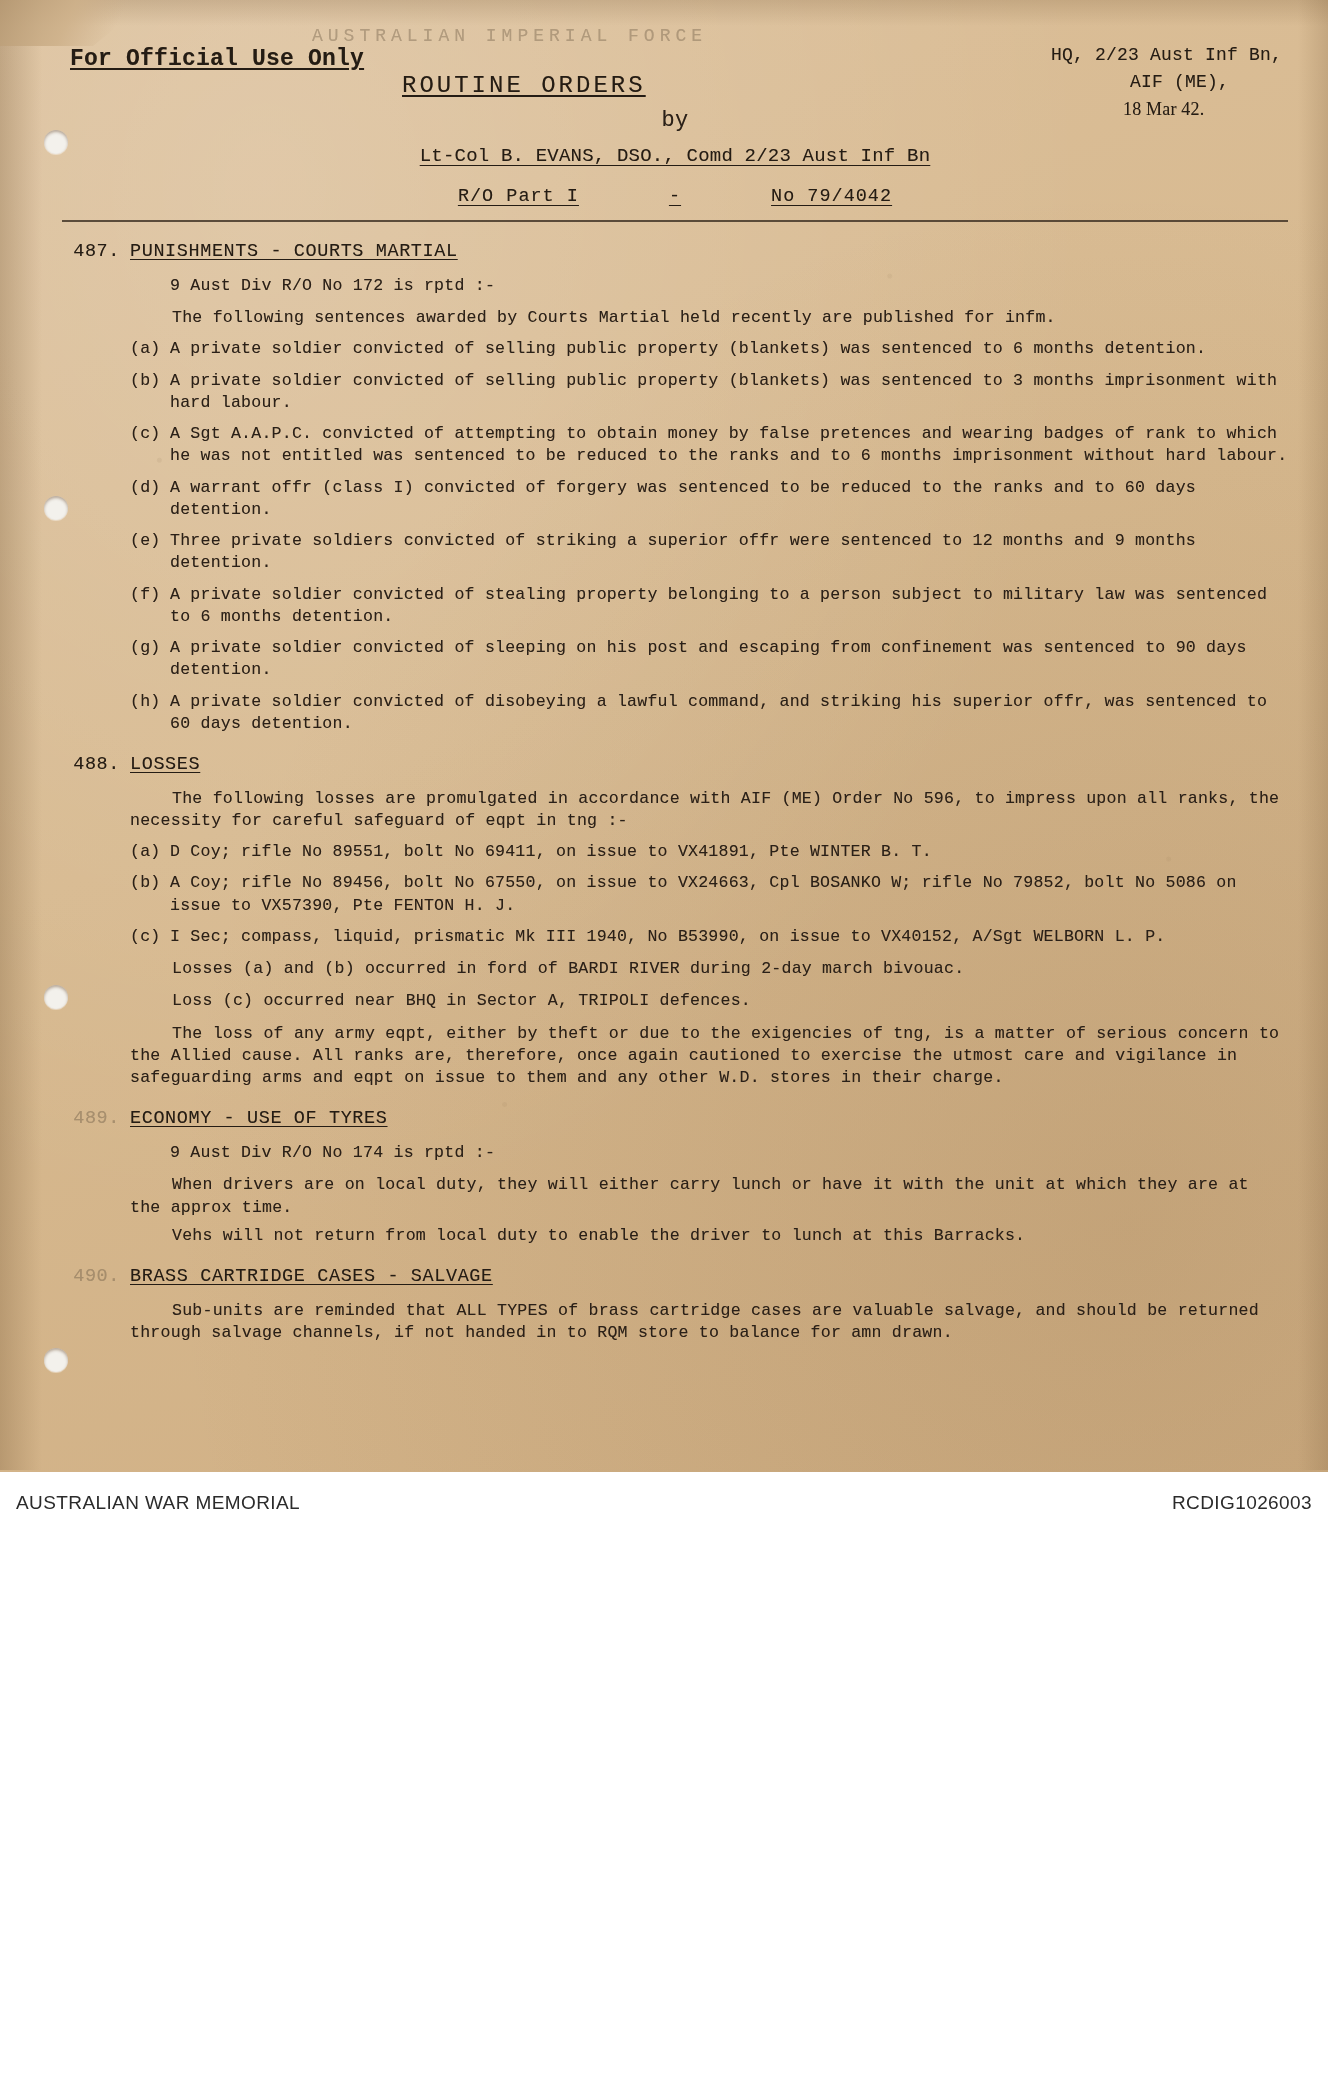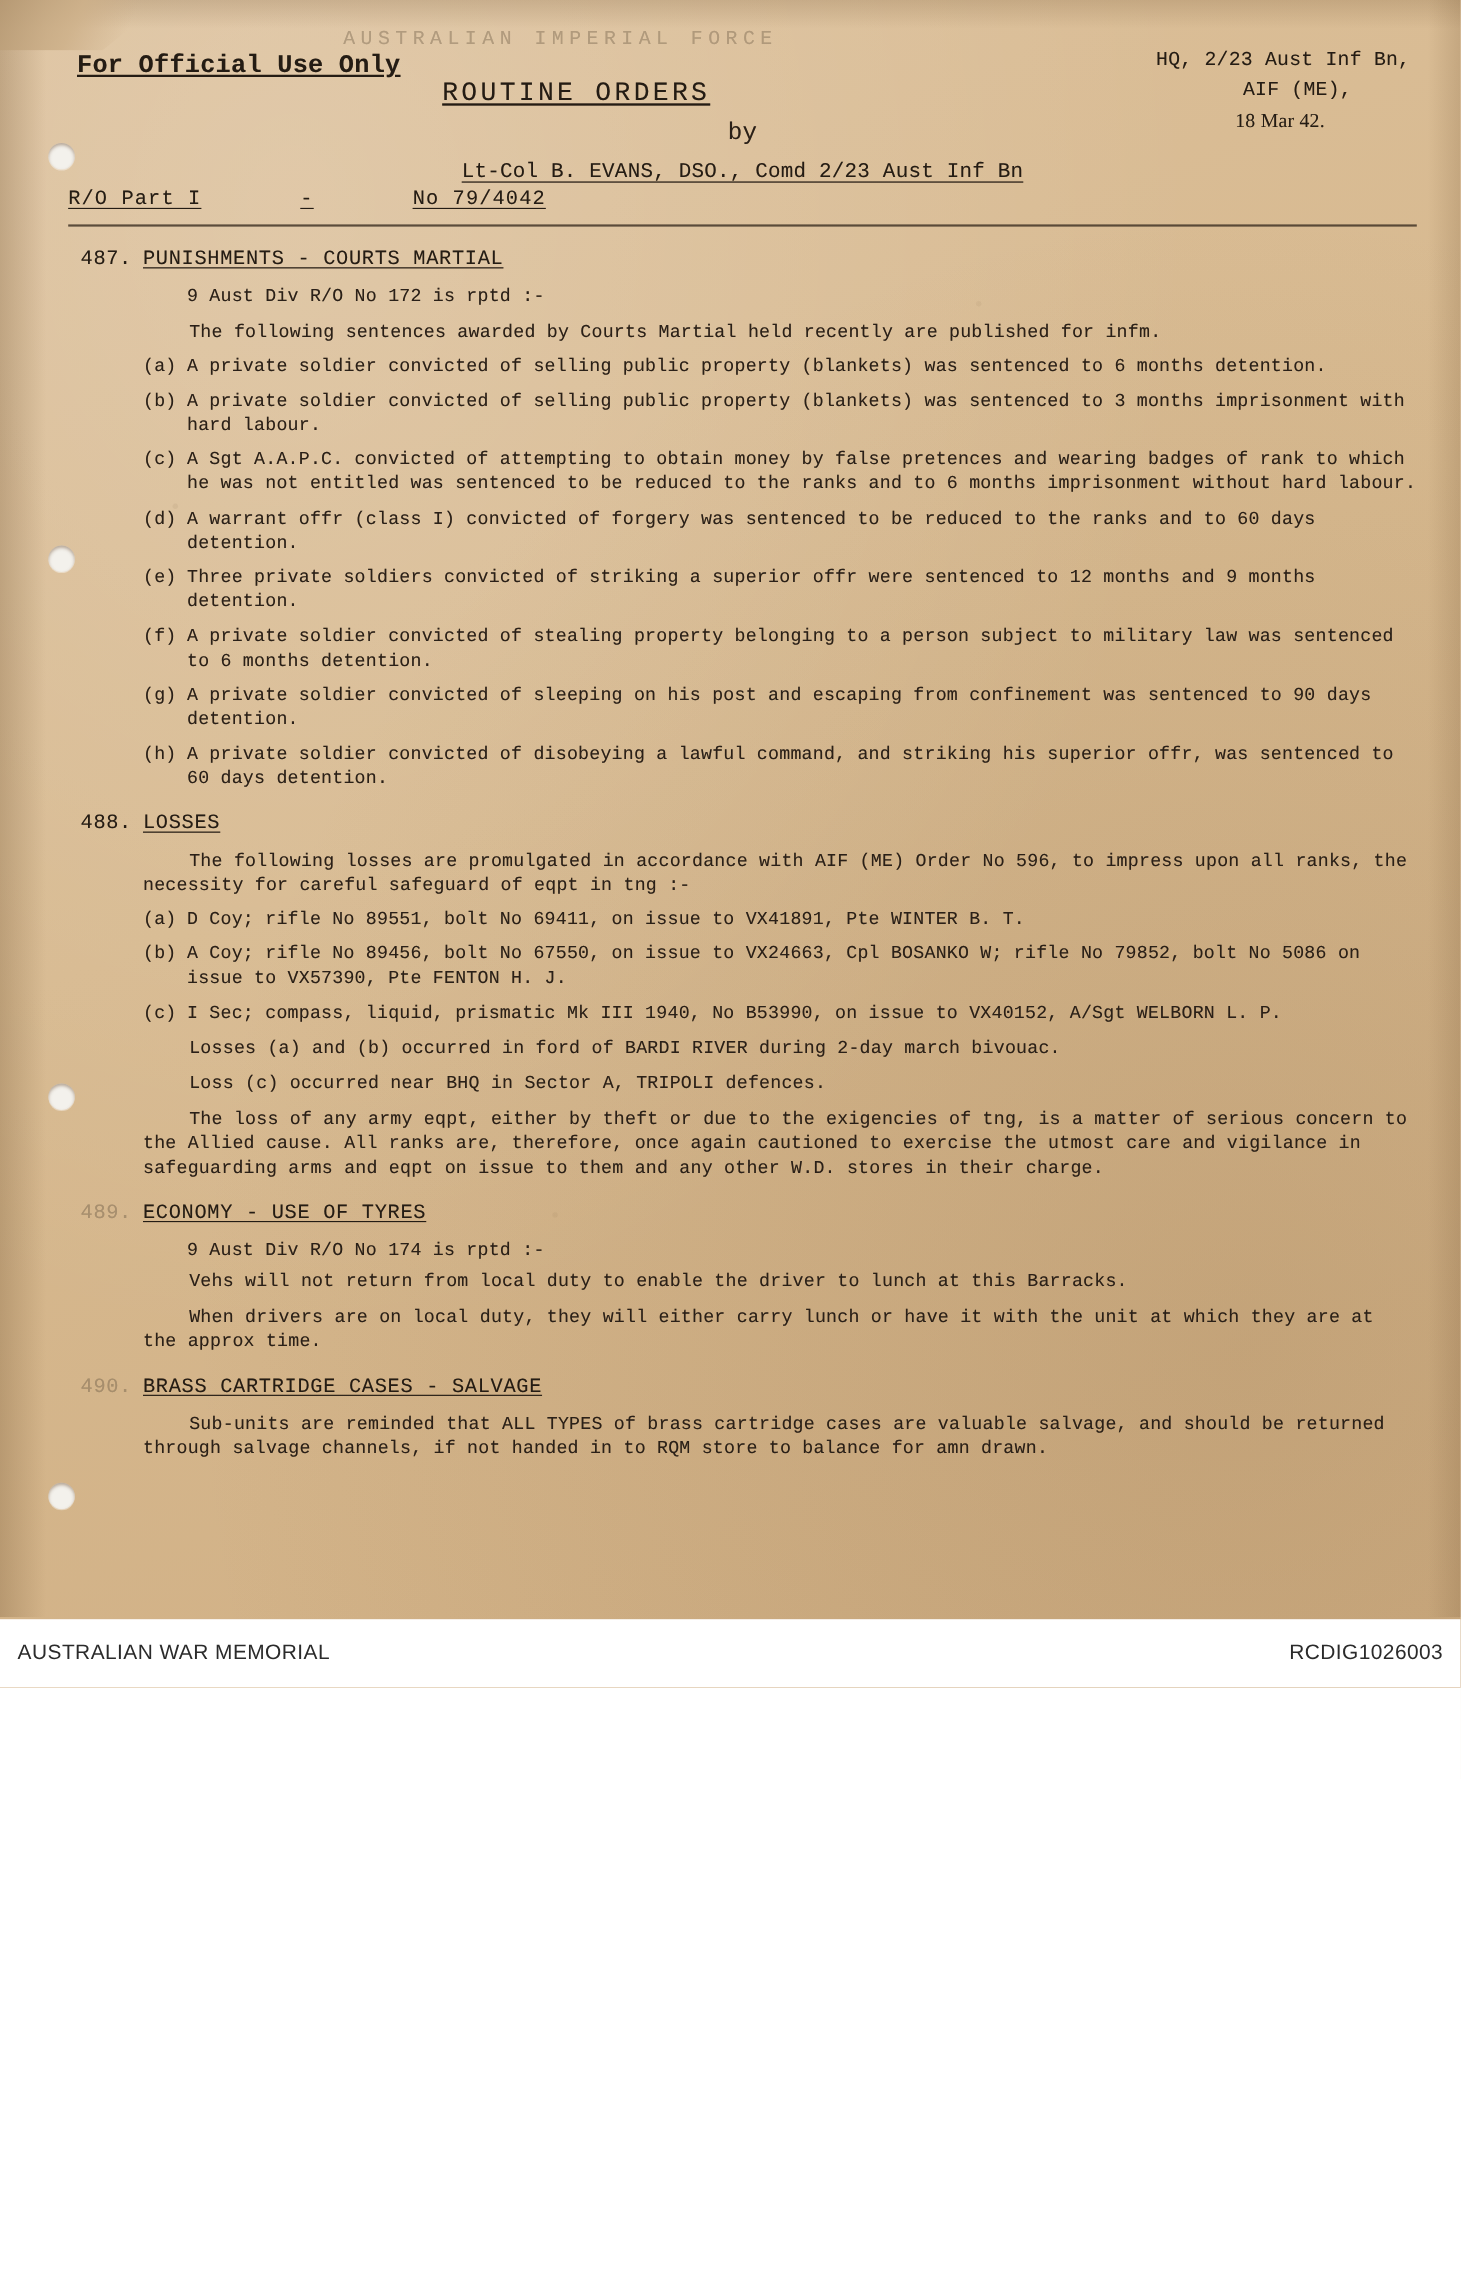--- a/index.html
+++ b/index.html
@@ -125,20 +125,22 @@
   }
   .signer {
     margin-top: 14px;
     text-align: center;
     font-size: 19px;
     text-decoration: underline;
     text-underline-offset: 4px;
     color: #241c14;
   }
   .ropart {
+    margin-top: 16px;
+    text-align: center;
     font-size: 18.5px;
     text-decoration: underline;
     text-underline-offset: 4px;
     color: #241c14;
     letter-spacing: 1px;
   }
   .ropart .gap { display: inline-block; width: 90px; }
   .rule {
     margin-top: 10px;
     border-bottom: 2px solid #3a2d20;
@@ -315,22 +317,22 @@
       <div class="para ind">Loss (c) occurred near BHQ in Sector A, TRIPOLI defences.</div>
       <div class="para ind">The loss of any army eqpt, either by theft or due to the exigencies of tng, is a matter of serious concern to the Allied cause.  All ranks are, therefore, once again cautioned to exercise the utmost care and vigilance in safeguarding arms and eqpt on issue to them and any other W.D. stores in their charge.</div>
     </div>
 
     <div class="section">
       <div class="sec-head">
         <span class="sec-num faded">489.</span>
         <span class="sec-title">ECONOMY - USE OF TYRES</span>
       </div>
       <div class="para">9 Aust Div R/O No 174 is rptd :-</div>
+      <div class="para ind">When drivers are on local duty, they will either carry lunch or have it with the unit at which they are at the approx time.</div>
       <div class="para ind tight">Vehs will not return from local duty to enable the driver to lunch at this Barracks.</div>
-      <div class="para ind">When drivers are on local duty, they will either carry lunch or have it with the unit at which they are at the approx time.</div>
     </div>
 
     <div class="section">
       <div class="sec-head">
         <span class="sec-num faded">490.</span>
         <span class="sec-title">BRASS CARTRIDGE CASES - SALVAGE</span>
       </div>
       <div class="para ind">Sub-units are reminded that ALL TYPES of brass cartridge cases are valuable salvage, and should be returned through salvage channels, if not handed in to RQM store to balance for amn drawn.</div>
     </div>
 

